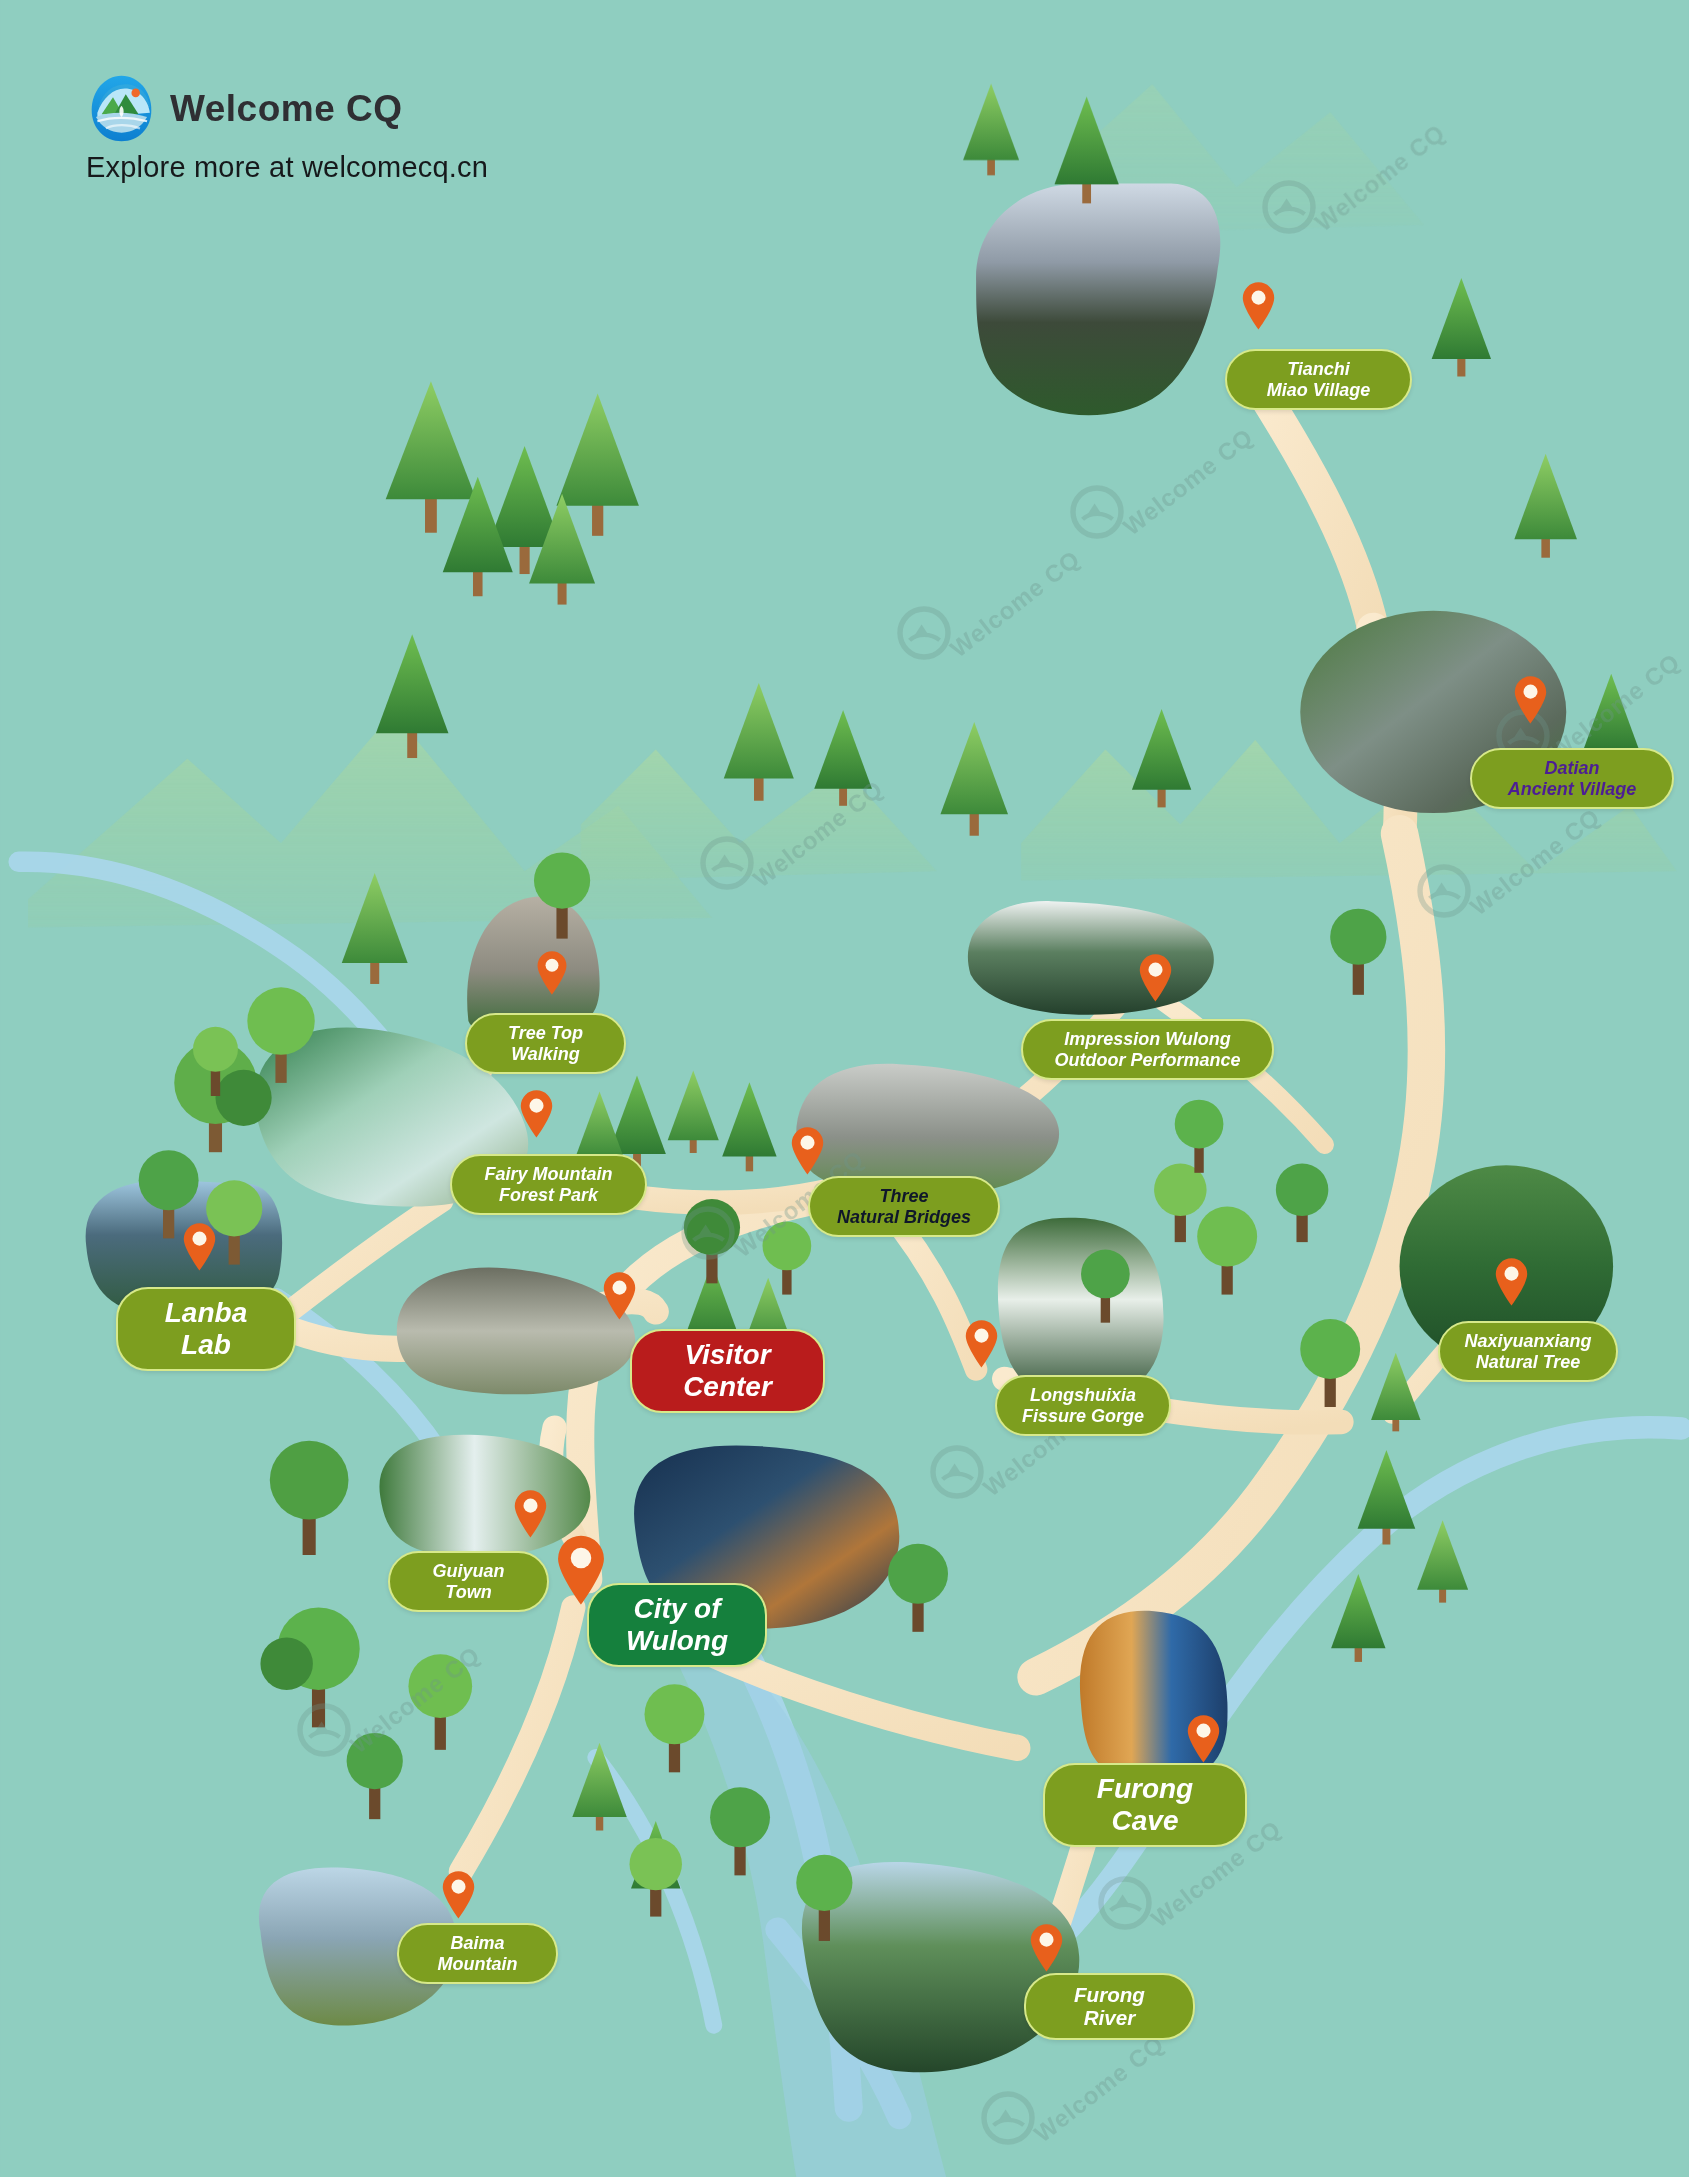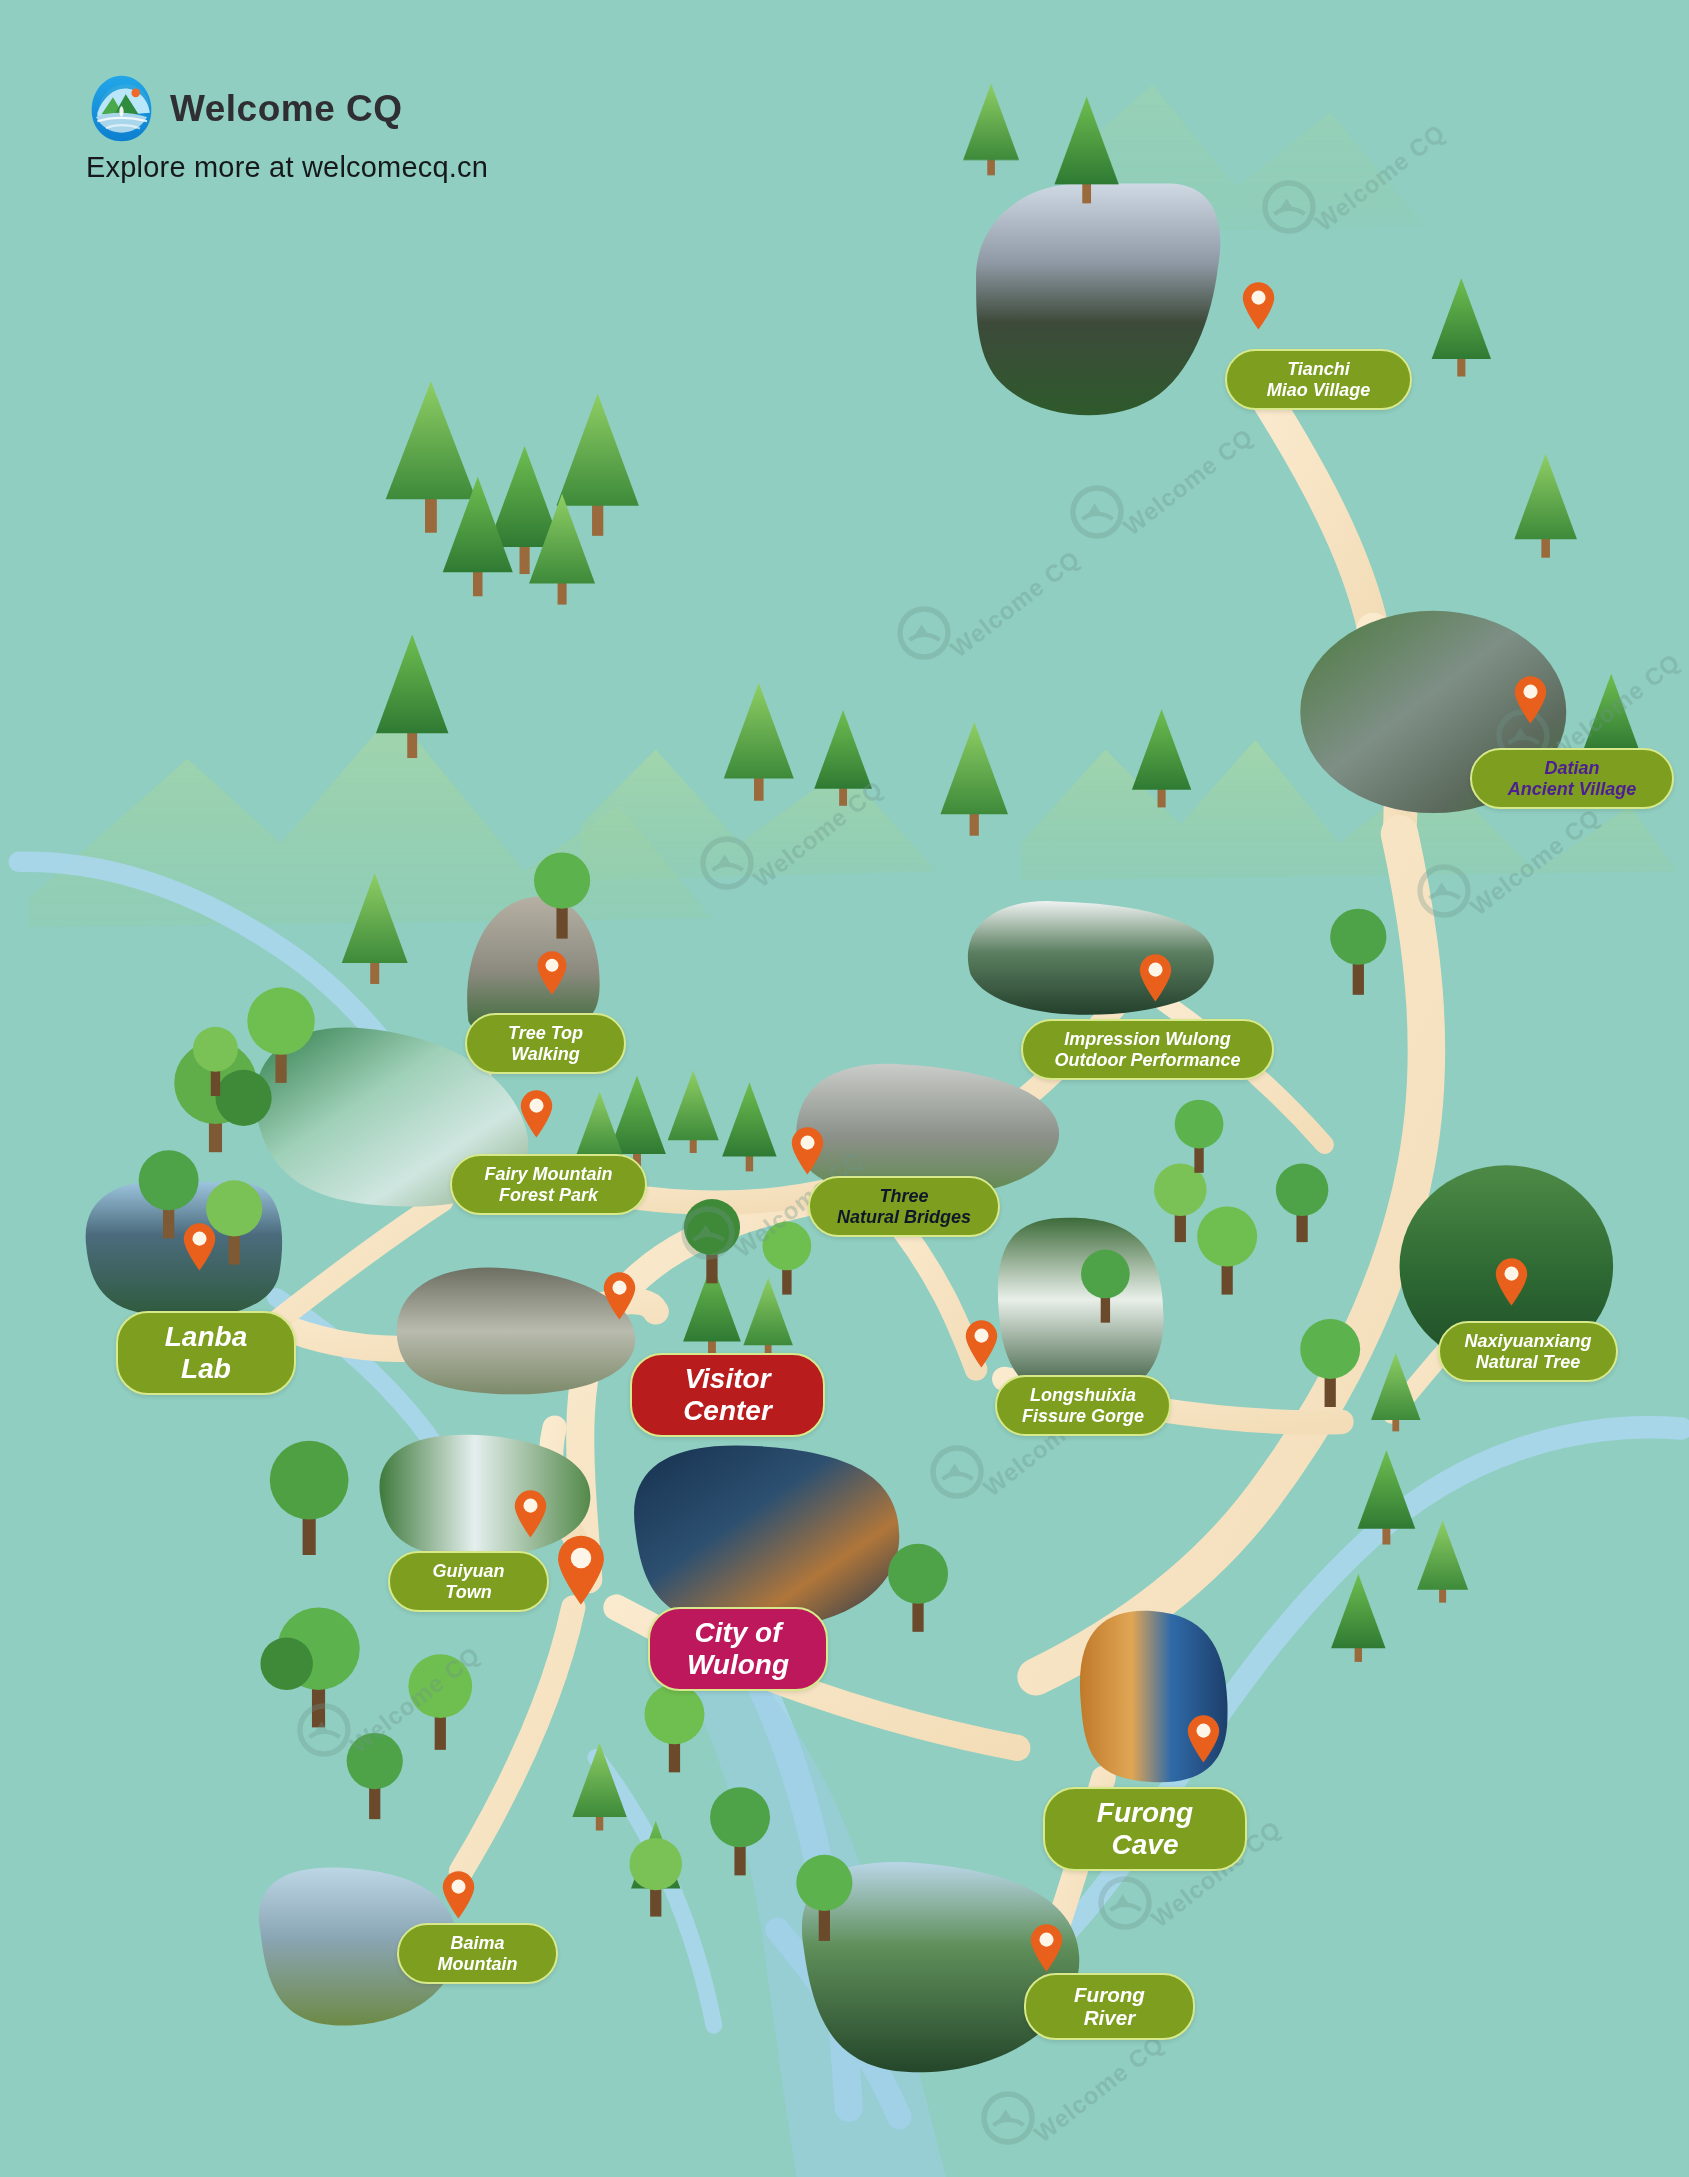--- a/index.html
+++ b/index.html
@@ -99,21 +99,21 @@
     line-height: 1.12;
     padding: 8.4px 20.6px;
     box-sizing: border-box;
     white-space: pre-line;
     box-shadow: 0 1.9px 4.7px rgba(0,0,0,0.10);
     z-index: 1;
     font-style: italic;
   }
   .poi-label.sz-sm { font-size: 18px; }
   .poi-label.sz-md { font-size: 20.6px; }
-  .poi-label.sz-lg { font-size: 28px; margin-top: 24px; }
+  .poi-label.sz-lg { font-size: 28px; }
 </style>
 </head>
 <body>
 
 <svg id="map-canvas" viewBox="0 0 1803 2324" xmlns="http://www.w3.org/2000/svg">
   <defs>
     <linearGradient id="gTreeA" x1="0" y1="0" x2="0" y2="1">
       <stop offset="0%" stop-color="#8fce64"></stop>
       <stop offset="100%" stop-color="#3d8a3a"></stop>
     </linearGradient>
@@ -707,21 +707,21 @@
       <div class="poi-label sz-sm" style="left: 388px; top: 1551px; min-width: 161px; background: rgb(125, 158, 31); border-color: rgb(215, 233, 138); color: rgb(255, 255, 255);">Guiyuan
 Town</div>
       <div class="pin" style="left: 512px; top: 1488px;">
         <svg width="37" height="51" viewBox="0 0 40 54">
           <path d="M20 53 C20 53 37 30 37 19 A17 17 0 1 0 3 19 C3 30 20 53 20 53 Z" fill="#e8601c"></path>
           <circle cx="20" cy="18.5" r="7.6" fill="#fdf6e8"></circle>
         </svg>
       </div>
     </div>
     <div class="poi">
-      <div class="poi-label sz-lg" style="left: 648px; top: 1583px; min-width: 180px; background: #be185d; border-color: rgb(215, 233, 138); color: rgb(255, 255, 255);">City of
+      <div class="poi-label sz-lg" style="left: 587px; top: 1583px; min-width: 180px; background: #15803d; border-color: rgb(215, 233, 138); color: rgb(255, 255, 255);">City of
 Wulong</div>
       <div class="pin" style="left: 554px; top: 1533px;">
         <svg width="54" height="73" viewBox="0 0 40 54">
           <path d="M20 53 C20 53 37 30 37 19 A17 17 0 1 0 3 19 C3 30 20 53 20 53 Z" fill="#e8601c"></path>
           <circle cx="20" cy="18.5" r="7.6" fill="#fdf6e8"></circle>
         </svg>
       </div>
     </div>
     <div class="poi">
       <div class="poi-label sz-lg" style="left: 1043px; top: 1763px; min-width: 204px; background: rgb(125, 158, 31); border-color: rgb(215, 233, 138); color: rgb(255, 255, 255);">Furong Cave</div>

